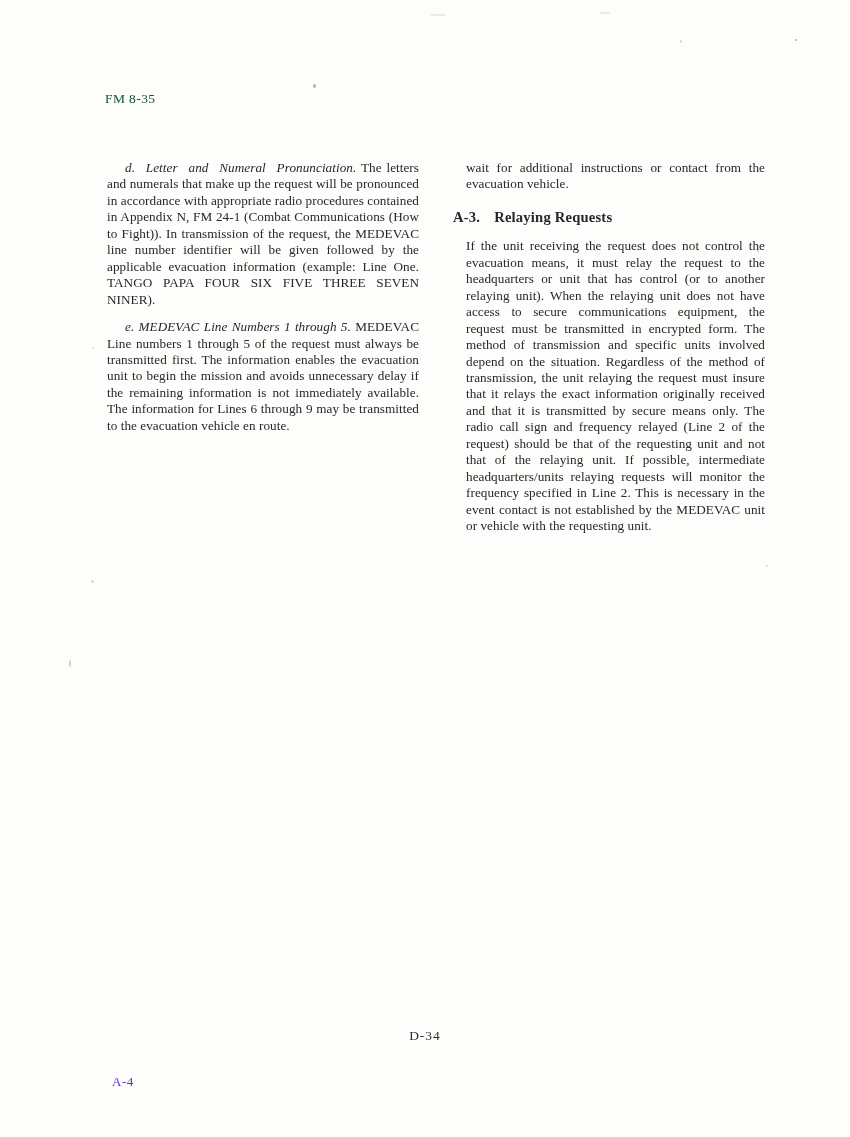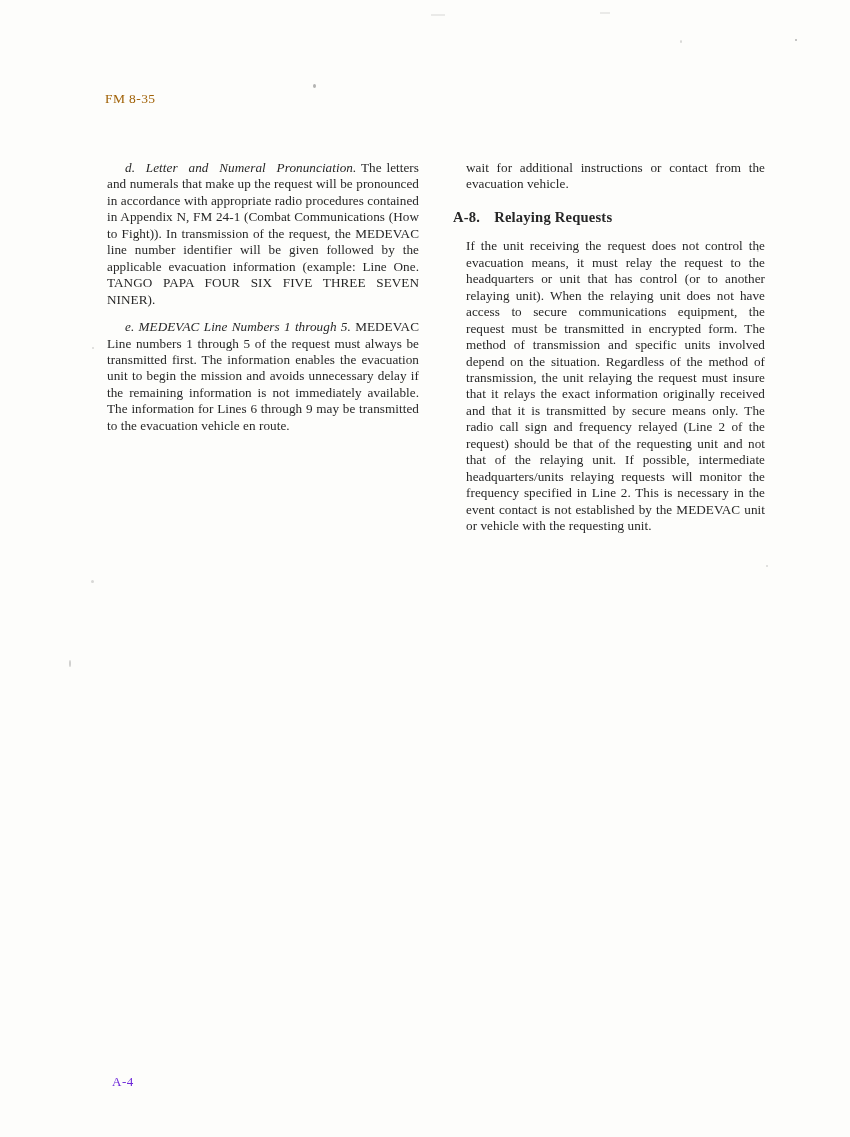--- a/index.html
+++ b/index.html
@@ -18,21 +18,21 @@
   .page {
     position: absolute;
     inset: 0;
   }
   .header-id {
     position: absolute;
     left: 105px;
     top: 91px;
     font-size: 13.5px;
     letter-spacing: 0.4px;
-    color: #a16207;
+    color: #14532d;
   }
   .columns {
     position: absolute;
     left: 107px;
     top: 160px;
     width: 658px;
     display: flex;
     gap: 34px;
   }
   .col {
@@ -134,24 +134,25 @@
         <span class="lead-italic">e. MEDEVAC Line Numbers 1 through 5.</span>
         <span>MEDEVAC Line numbers 1 through 5 of the request must always be transmitted first. The information enables the evacuation unit to begin the mission and avoids unnecessary delay if the remaining information is not immediately available. The information for Lines 6 through 9 may be transmitted to the evacuation vehicle en route.</span>
       </p>
 
     </div>
 
     <div class="col">
       <p class="para flush">wait for additional instructions or contact from the evacuation vehicle.</p>
 
       <h2 class="section-heading">
-        <span class="sec-num">A-8.</span><span>Relaying Requests</span>
+        <span class="sec-num">A-3.</span><span>Relaying Requests</span>
       </h2>
 
       <p class="para flush">If the unit receiving the request does not control the evacuation means, it must relay the request to the headquarters or unit that has control (or to another relaying unit). When the relaying unit does not have access to secure communications equipment, the request must be transmitted in encrypted form. The method of transmission and specific units involved depend on the situation. Regardless of the method of transmission, the unit relaying the request must insure that it relays the exact information originally received and that it is transmitted by secure means only. The radio call sign and frequency relayed (Line 2 of the request) should be that of the requesting unit and not that of the relaying unit. If possible, intermediate headquarters/units relaying requests will monitor the frequency specified in Line 2. This is necessary in the event contact is not established by the MEDEVAC unit or vehicle with the requesting unit.</p>
     </div>
 
   </div>
 
+  <div class="footer-center">D-34</div>
 
   <div class="footer-left">A-4</div>
 
 </div>
 
 </body></html>

